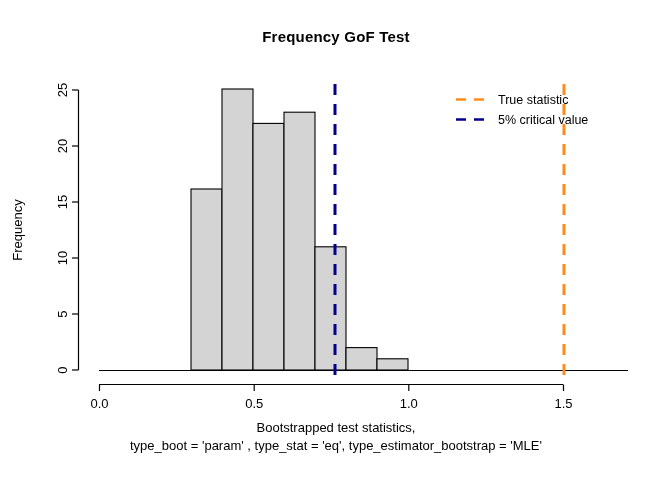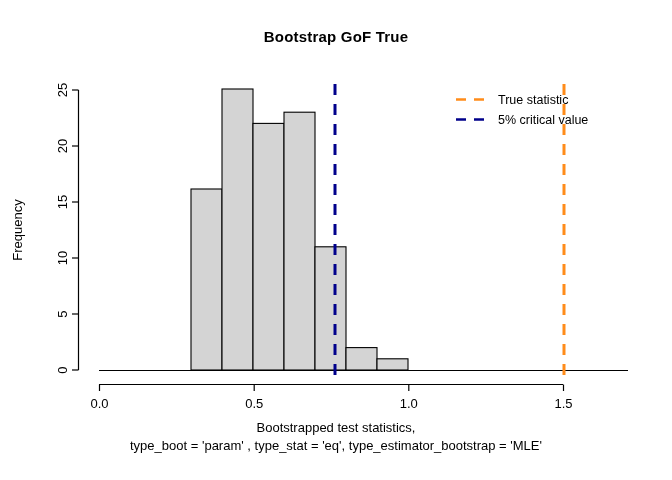--- a/index.html
+++ b/index.html
@@ -45,21 +45,21 @@
     font-family: "Liberation Sans", sans-serif;
     font-size: 12.5px;
     fill: #000000;
   }
 </style>
 </head>
 <body>
 
 <div id="plot-root">
 
-  <div id="plot-title">Bootstrap GoF True</div>
+  <div id="plot-title">Frequency GoF Test</div>
 
   <svg id="plot-svg" width="672" height="480">
 
     <g>
       <rect x="191" y="189.0" width="31" height="181.0" fill="#d4d4d4" stroke="#000000" stroke-width="1.1"></rect>
       <rect x="222" y="89.0" width="31" height="281.0" fill="#d4d4d4" stroke="#000000" stroke-width="1.1"></rect>
       <rect x="253" y="123.4" width="31" height="246.6" fill="#d4d4d4" stroke="#000000" stroke-width="1.1"></rect>
       <rect x="284" y="112.2" width="31" height="257.8" fill="#d4d4d4" stroke="#000000" stroke-width="1.1"></rect>
       <rect x="315" y="246.8" width="31" height="123.2" fill="#d4d4d4" stroke="#000000" stroke-width="1.1"></rect>
       <rect x="346" y="347.6" width="31" height="22.4" fill="#d4d4d4" stroke="#000000" stroke-width="1.1"></rect>

